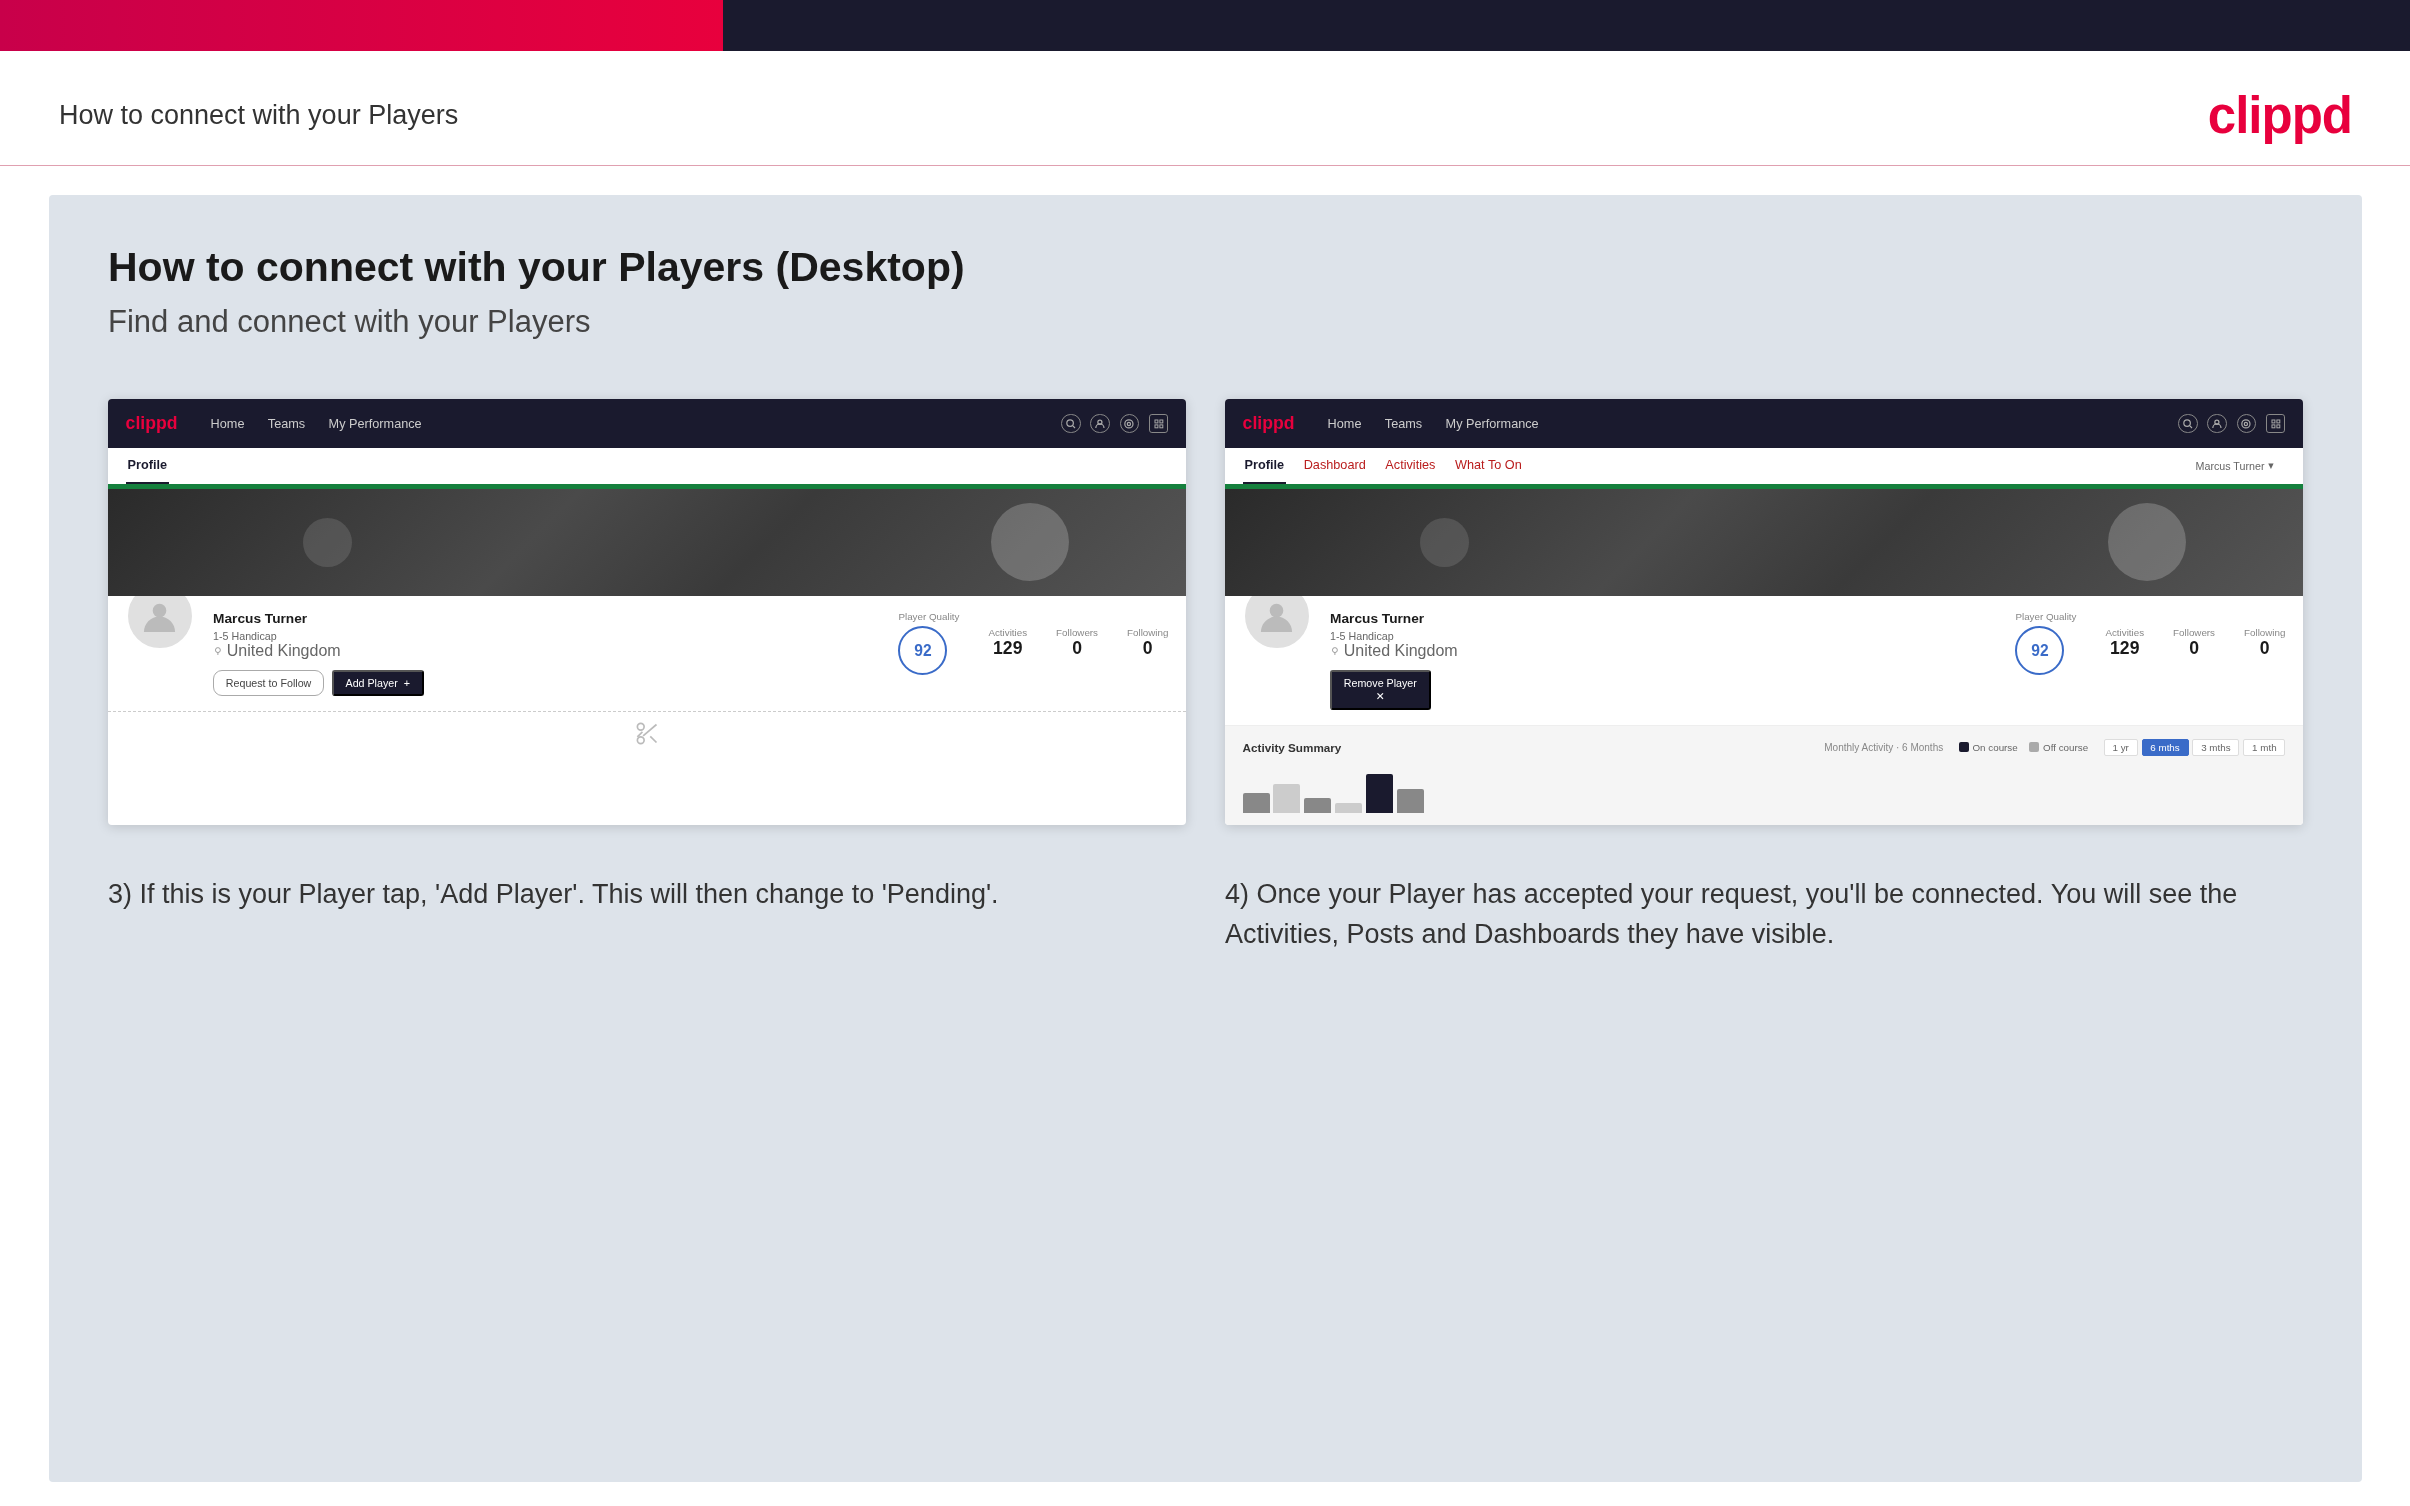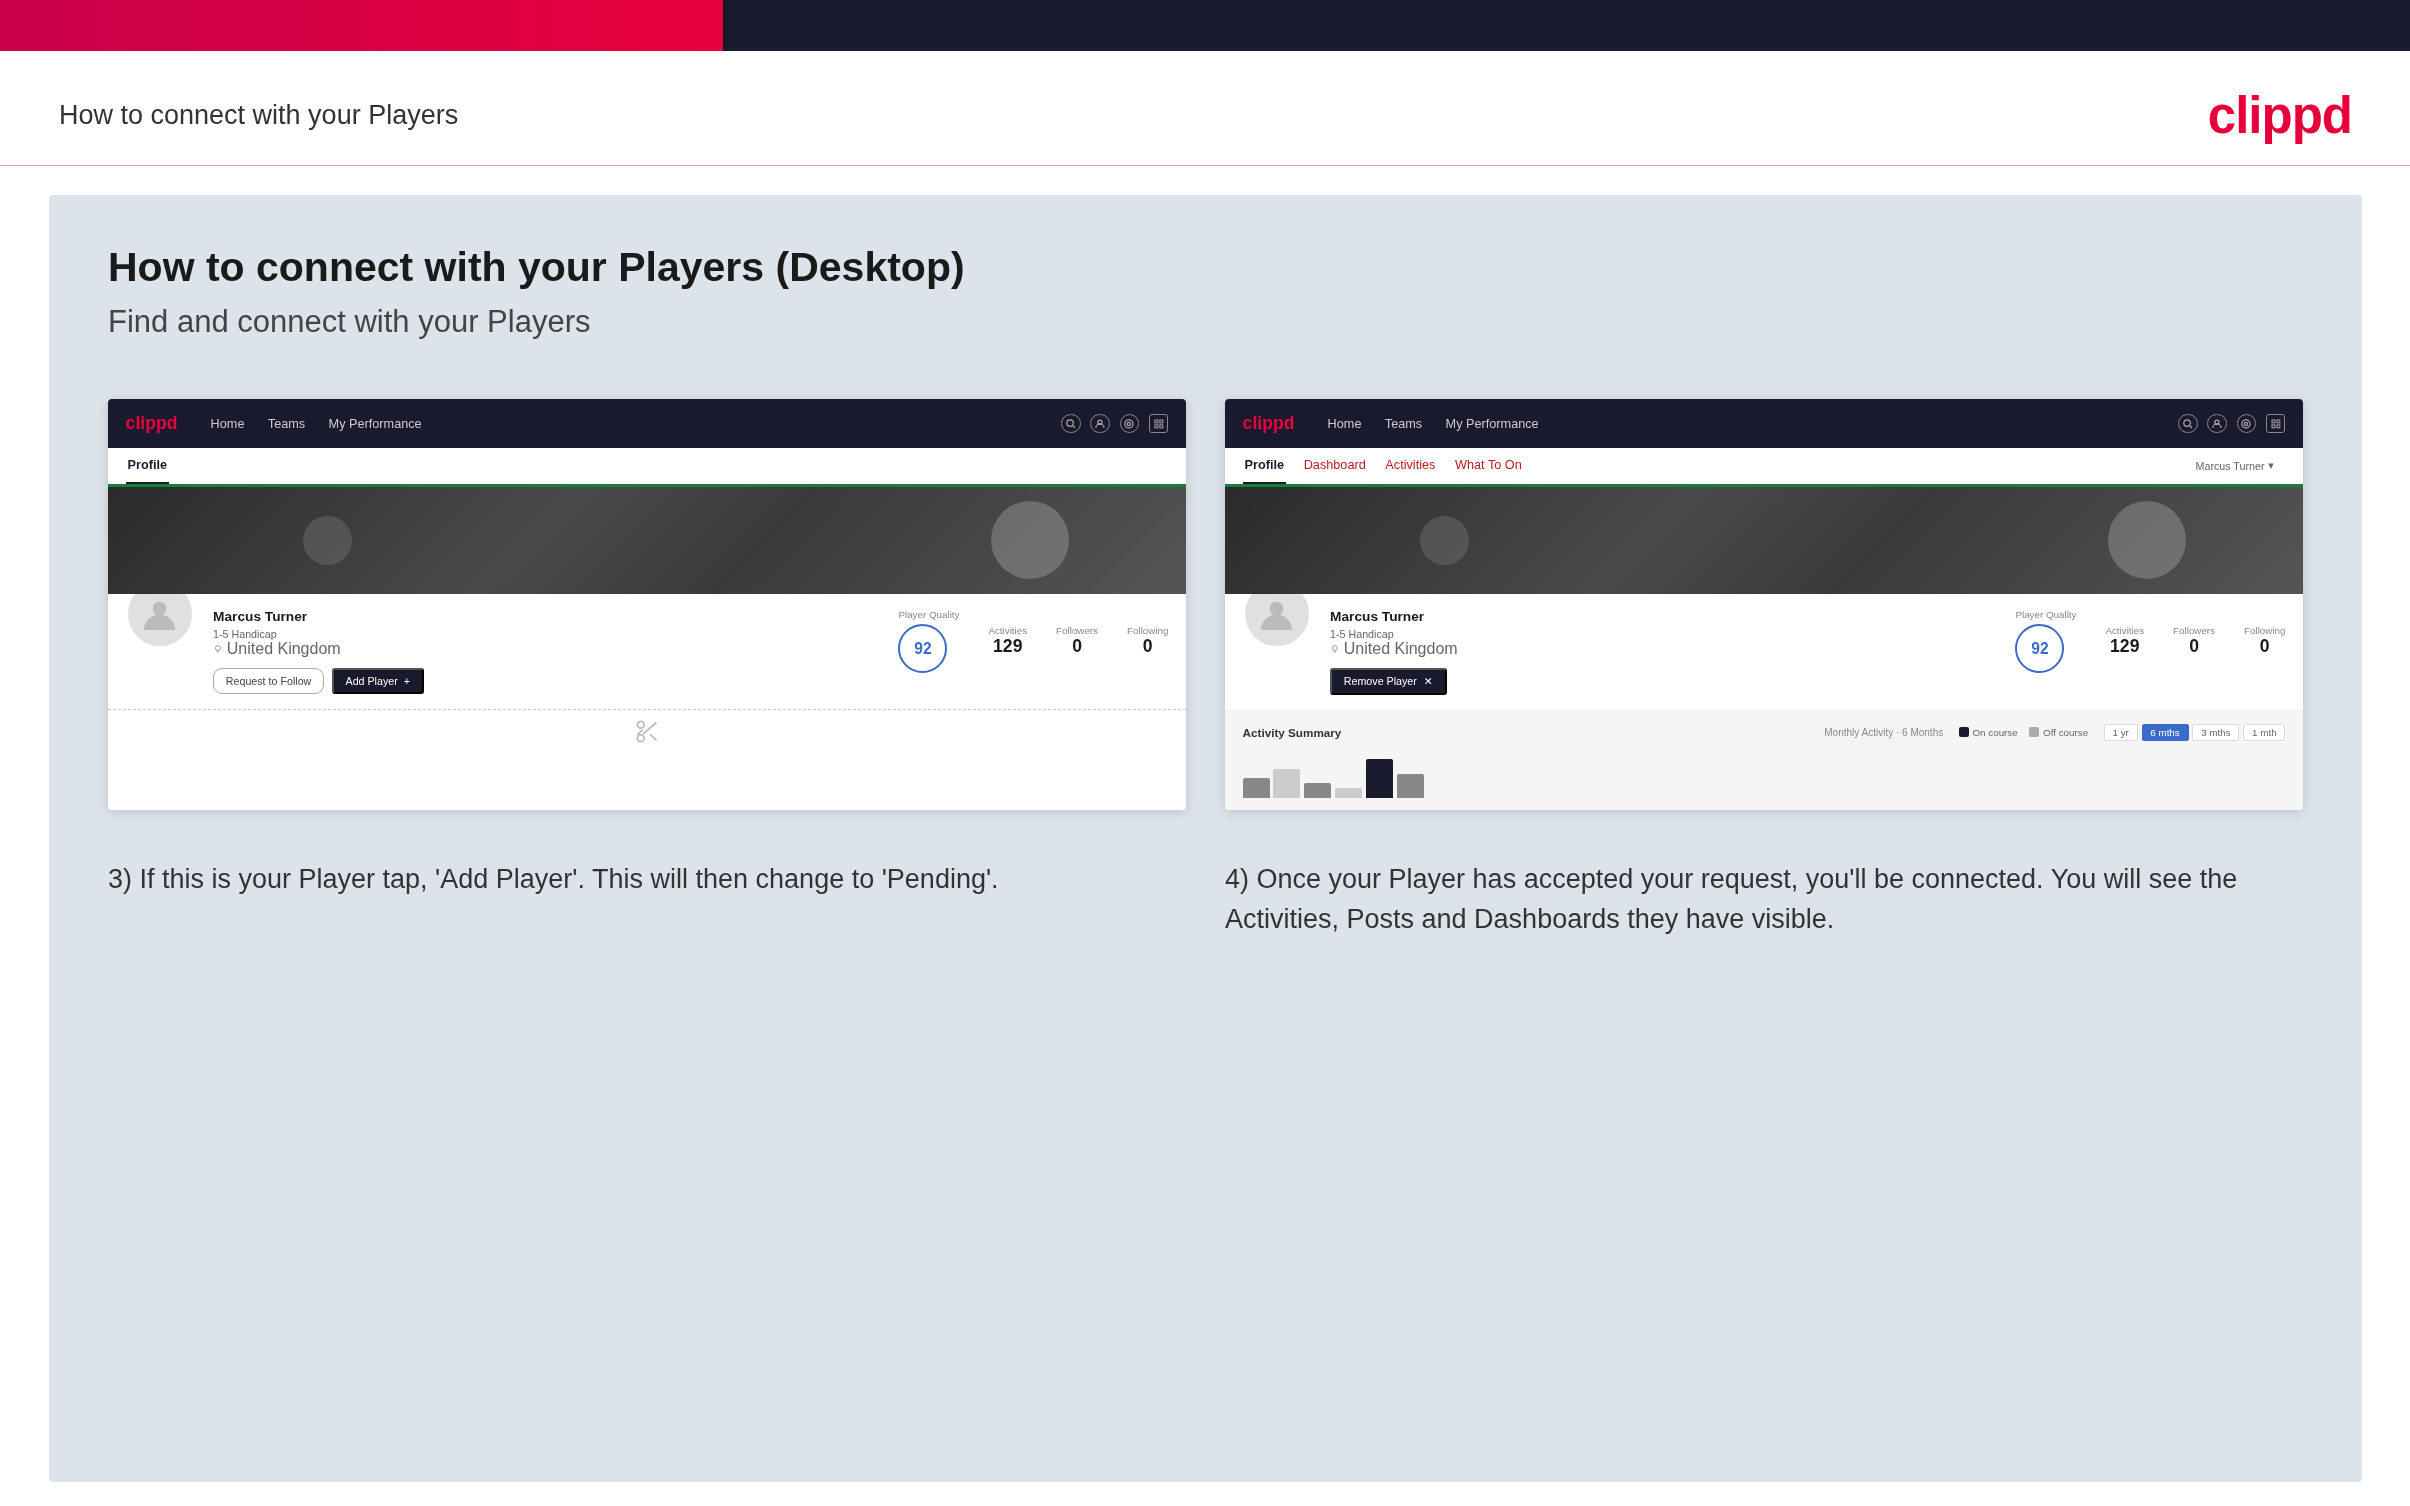--- a/index.html
+++ b/index.html
@@ -117,21 +117,21 @@
       border: 1.5px solid #888;
       border-radius: 2.9px;
       display: flex;
       align-items: center;
       justify-content: center;
     }
 
     
     .mock-tabs {
       background: #fff;
-      border-bottom: 3px solid #15803d;
+      border-bottom: 5px solid #15803d;
       padding: 0 17.6px;
       display: flex;
       gap: 19.5px;
     }
     .mock-tab {
       padding: 9.8px 2px;
       font-size: 12.7px;
       color: #b91c1c;
       border-bottom: 2px solid transparent;
     }
@@ -239,21 +239,22 @@
       gap: 6px;
     }
     .mock-btn-remove {
       padding: 4.9px 11.7px;
       background: #1a1a2e;
       border-radius: 2.9px;
       font-size: 10.7px;
       color: #fff;
       display: flex;
       align-items: center;
-      gap: 7px;
+      gap: 1px;
+      flex-direction: column;
     }
 
     
     .mock-stats {
       display: flex;
       gap: 29px;
       align-items: center;
       margin-left: 9.8px;
     }
     .mock-stat {

